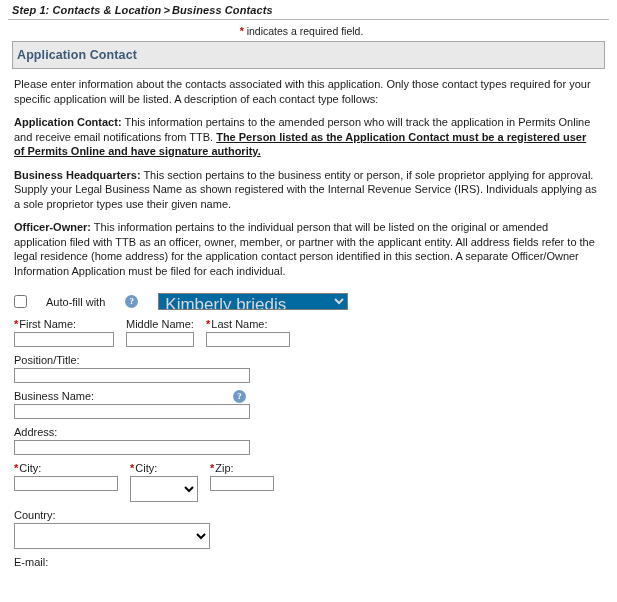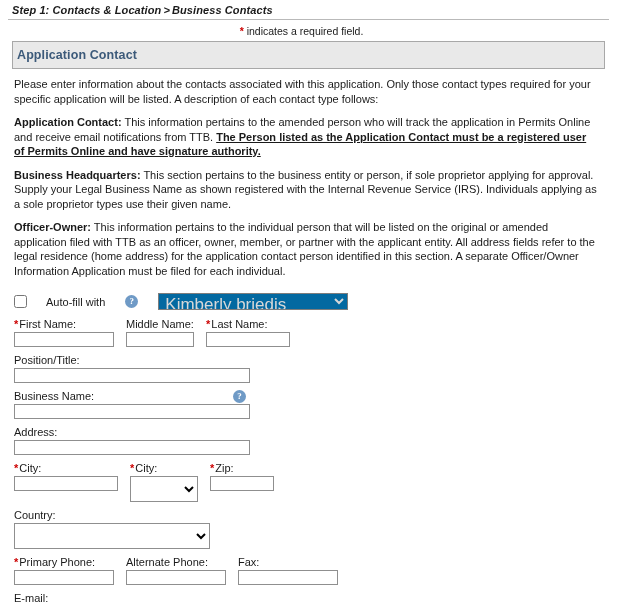--- a/index.html
+++ b/index.html
@@ -275,34 +275,20 @@
 
     <div class="field-row">
       <div class="field">
         <span class="field-label">Country:</span>
         <select class="form-select w-country">
           <option>--Select--</option>
         </select>
       </div>
     </div>
 
-    <div class="field-row">
-      <div class="field">
-        <span class="field-label"><span class="star">*</span><span>Primary Phone:</span></span>
-        <input type="text" class="w-phone" placeholder="" style="">
-      </div>
-      <div class="field">
-        <span class="field-label">Alternate Phone:</span>
-        <input type="text" class="w-altphone" placeholder="" style="">
-      </div>
-      <div class="field">
-        <span class="field-label">Fax:</span>
-        <input type="text" class="w-fax" placeholder="" style="">
-      </div>
-    </div>
 
     <div class="field-row">
       <div class="field">
         <span class="field-label">E-mail:</span>
 
       </div>
     </div>
 
   </div>
 </div>

